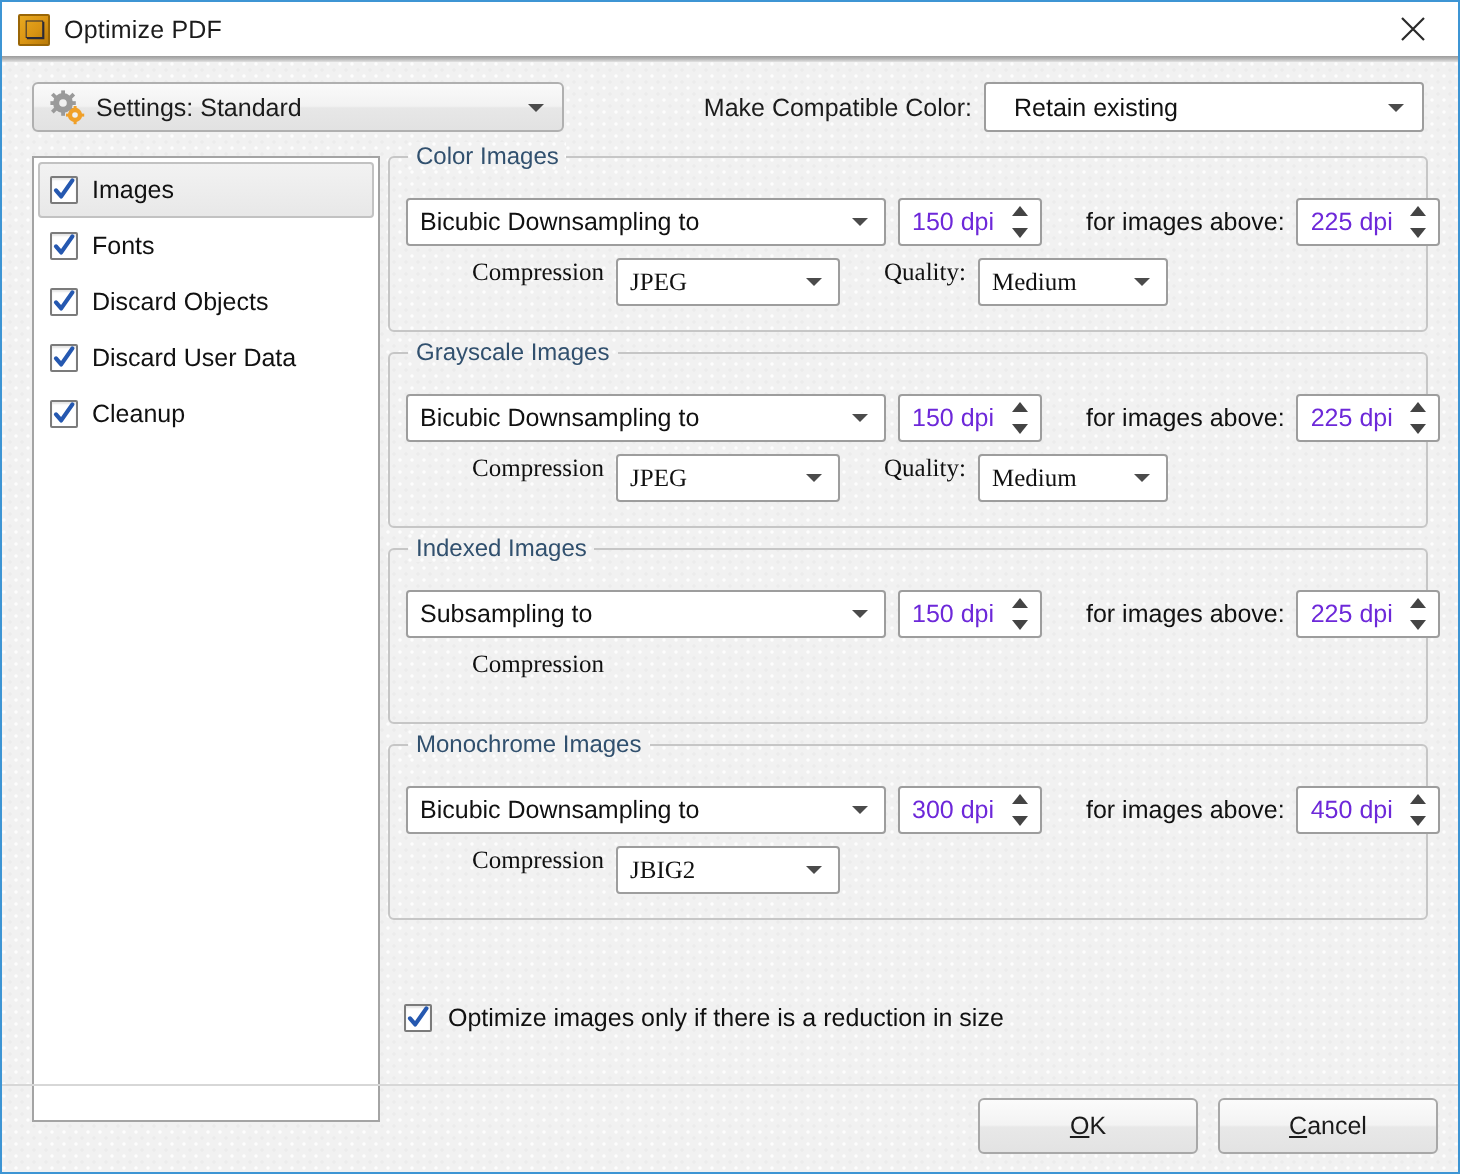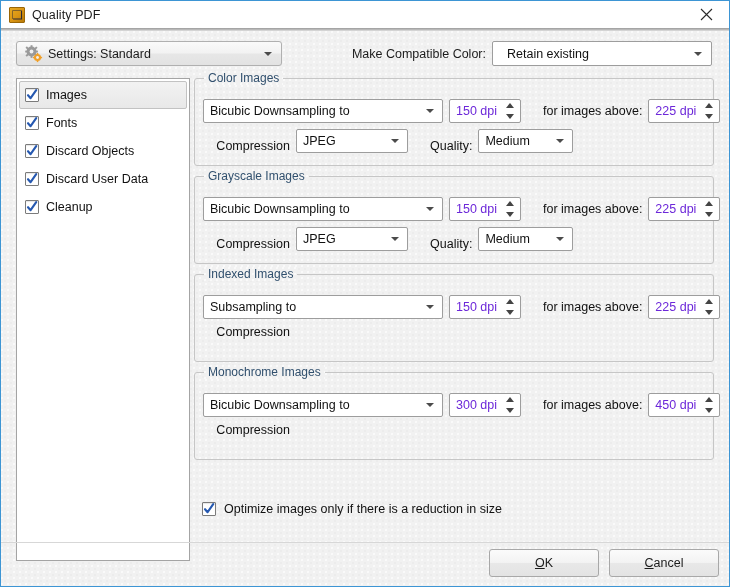--- a/index.html
+++ b/index.html
@@ -188,22 +188,22 @@
     padding: 0 4px;
     white-space: nowrap;
   }
 
   
   .row1 {
     position: absolute; left: 8px; top: 20px;
     display: flex; align-items: center;
   }
   .row2 {
-    position: absolute; left: 0; top: 50px;
-    display: flex; align-items: flex-end;
+    position: absolute; left: 12px; top: 50px;
+    display: flex; align-items: flex-start; font-family: Liberation Serif, serif;
   }
 
   .combo {
     background: #ffffff;
     border: 1px solid #9d9d9d;
     border-radius: 2px;
     height: 24px;
     position: relative;
     display: flex; align-items: center;
     cursor: default;
@@ -290,21 +290,21 @@
 </style>
 </head>
 <body>
 
 <div class="window">
 
   <div class="titlebar">
     <div class="title-icon">
       <div class="glyph">❏</div>
     </div>
-    <div class="title-text">Quality PDF</div>
+    <div class="title-text">Optimize PDF</div>
     <div class="close-btn">
       <svg width="13" height="13" viewBox="0 0 13 13" aria-hidden="true">
         <path d="M1 1 L12 12 M12 1 L1 12" stroke="#2a2a2a" stroke-width="1.1" fill="none"></path>
       </svg>
     </div>
   </div>
   <div class="title-sep"></div>
 
   <div class="body">
 
@@ -514,20 +514,24 @@
           <div class="spin">
             <div class="val">450 dpi</div>
             <div class="spin-btns">
               <div class="tri-up"></div>
               <div class="tri-down"></div>
             </div>
           </div>
         </div>
         <div class="row2">
           <div class="inline-label lbl-compression">Compression</div>
+          <div class="combo combo-compress">
+            <div class="val">JBIG2</div>
+            <div class="combo-arrow"></div>
+          </div>
         </div>
       </div>
 
       <div class="opt-row">
         <div class="cbx">
           <svg width="12" height="14" viewBox="0 0 12 14" aria-hidden="true">
             <path d="M2 7.2 L4.6 10.2 L10.2 2.2" stroke="#2558b0" stroke-width="2.1" fill="none" stroke-linecap="round" stroke-linejoin="round"></path>
           </svg>
         </div>
         <div class="side-label">Optimize images only if there is a reduction in size</div>

